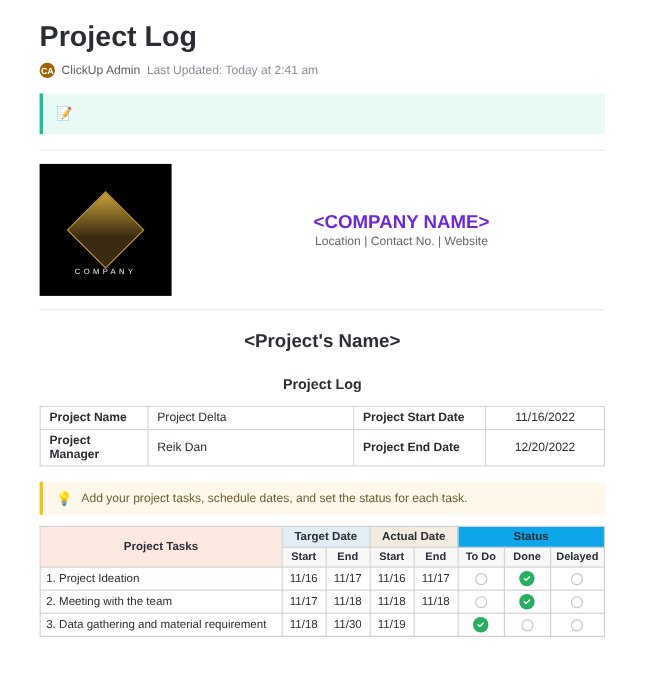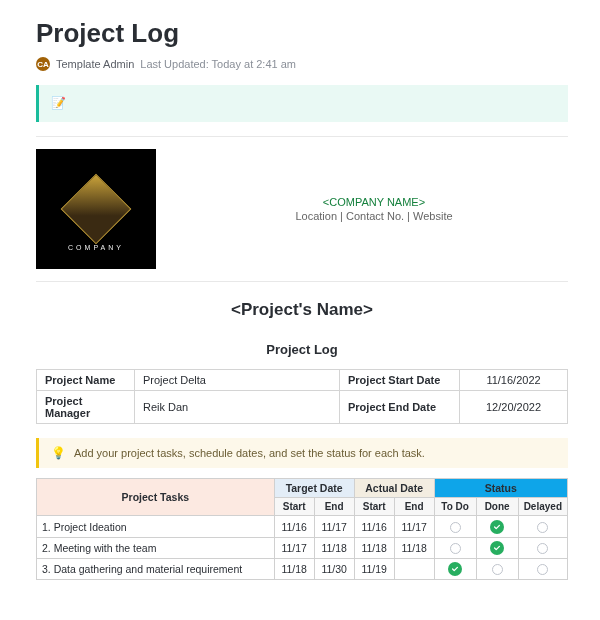--- a/index.html
+++ b/index.html
@@ -1,28 +1,28 @@
 <!DOCTYPE html>
 <html><head>
 <meta charset="utf-8">
 <style>
   * { box-sizing: border-box; margin: 0; padding: 0; }
   body { font-family: -apple-system, "Segoe UI", Helvetica, Arial, sans-serif; background: #fff; width: 600px; height: 620px; overflow: hidden; color: #2a2e34; }
-  .page { padding: 18px 32px 0 36px; }
+  .page { padding: 18px 50px 0 36px; }
   h1.title { font-size: 26px; font-weight: 700; margin-bottom: 8px; }
   .author-row { display: flex; align-items: center; gap: 6px; font-size: 11px; color: #8a8f98; margin-bottom: 14px; }
   .avatar { width: 14px; height: 14px; border-radius: 50%; background: #a16207; color: #fff; display: flex; align-items: center; justify-content: center; font-size: 8px; font-weight: 600; text-align: center; }
   .banner-green { border-left: 3px solid #1abc9c; background: #e9f9f4; padding: 10px 12px; font-size: 11px; color: #4a6b61; line-height: 1.45; margin-bottom: 14px; display: flex; gap: 8px; }
   .banner-yellow { border-left: 3px solid #f1c40f; background: #fdf8ea; padding: 8px 12px; font-size: 11px; color: #6b5d34; margin: 14px 0 10px 0; display: flex; gap: 8px; align-items: center; }
   .company-block { display: flex; align-items: center; gap: 24px; border-bottom: 1px solid #e8e8e8; border-top: 1px solid #e8e8e8; padding: 12px 0; margin-bottom: 18px; }
   .logo-box { width: 120px; height: 120px; background: #000; display: flex; align-items: center; justify-content: center; position: relative; }
   .logo-inner { transform: rotate(45deg); width: 50px; height: 50px; border: 1px solid #c9a23a; background: linear-gradient(135deg,#c9a23a 0%,#3a2a12 60%); position: relative; }
   .logo-text { position: absolute; bottom: 18px; color: #eee; font-size: 7px; letter-spacing: 3px; width: 100%; text-align: center; }
   .company-text { flex: 1; text-align: center; }
-  .company-name { font-size: 11px; font-weight: 400; color: #15803d; margin-bottom: 2px; }
+  .company-name { font-size: 17px; font-weight: 700; color: #6d28d9; margin-bottom: 2px; }
   .company-sub { font-size: 11px; color: #666; }
   .proj-name-h { text-align: center; font-size: 17px; font-weight: 700; margin-bottom: 22px; }
   .proj-sub-h { text-align: center; font-size: 13px; font-weight: 700; margin-bottom: 12px; }
   table.meta { width: 100%; border-collapse: collapse; font-size: 11px; margin-bottom: 4px; }
   table.meta td { border: 1px solid #d4d4d4; padding: 4px 8px; }
   table.meta .lab { font-weight: 700; width: 98px; }
   table.meta .val { }
   table.meta .datecol { text-align: center; width: 108px; }
   table.meta .labdate { font-weight: 700; width: 120px; }
   table.tasks { width: 100%; border-collapse: collapse; font-size: 10.5px; }
@@ -43,21 +43,21 @@
 </style>
 </head>
 <body>
 
 <div class="page">
 
   <h1 class="title">Project Log</h1>
 
   <div class="author-row">
     <span class="avatar">CA</span>
-    <span style="color:#5a5e66;">Template Admin</span>
+    <span style="color:#5a5e66;">ClickUp Admin</span>
     <span>Last Updated: Today at 2:41 am</span>
   </div>
 
   <div class="banner-green">
     <span class="emoji">📝</span>
   </div>
 
   <div class="company-block">
     <div class="logo-box">
       <div class="logo-inner"></div>

